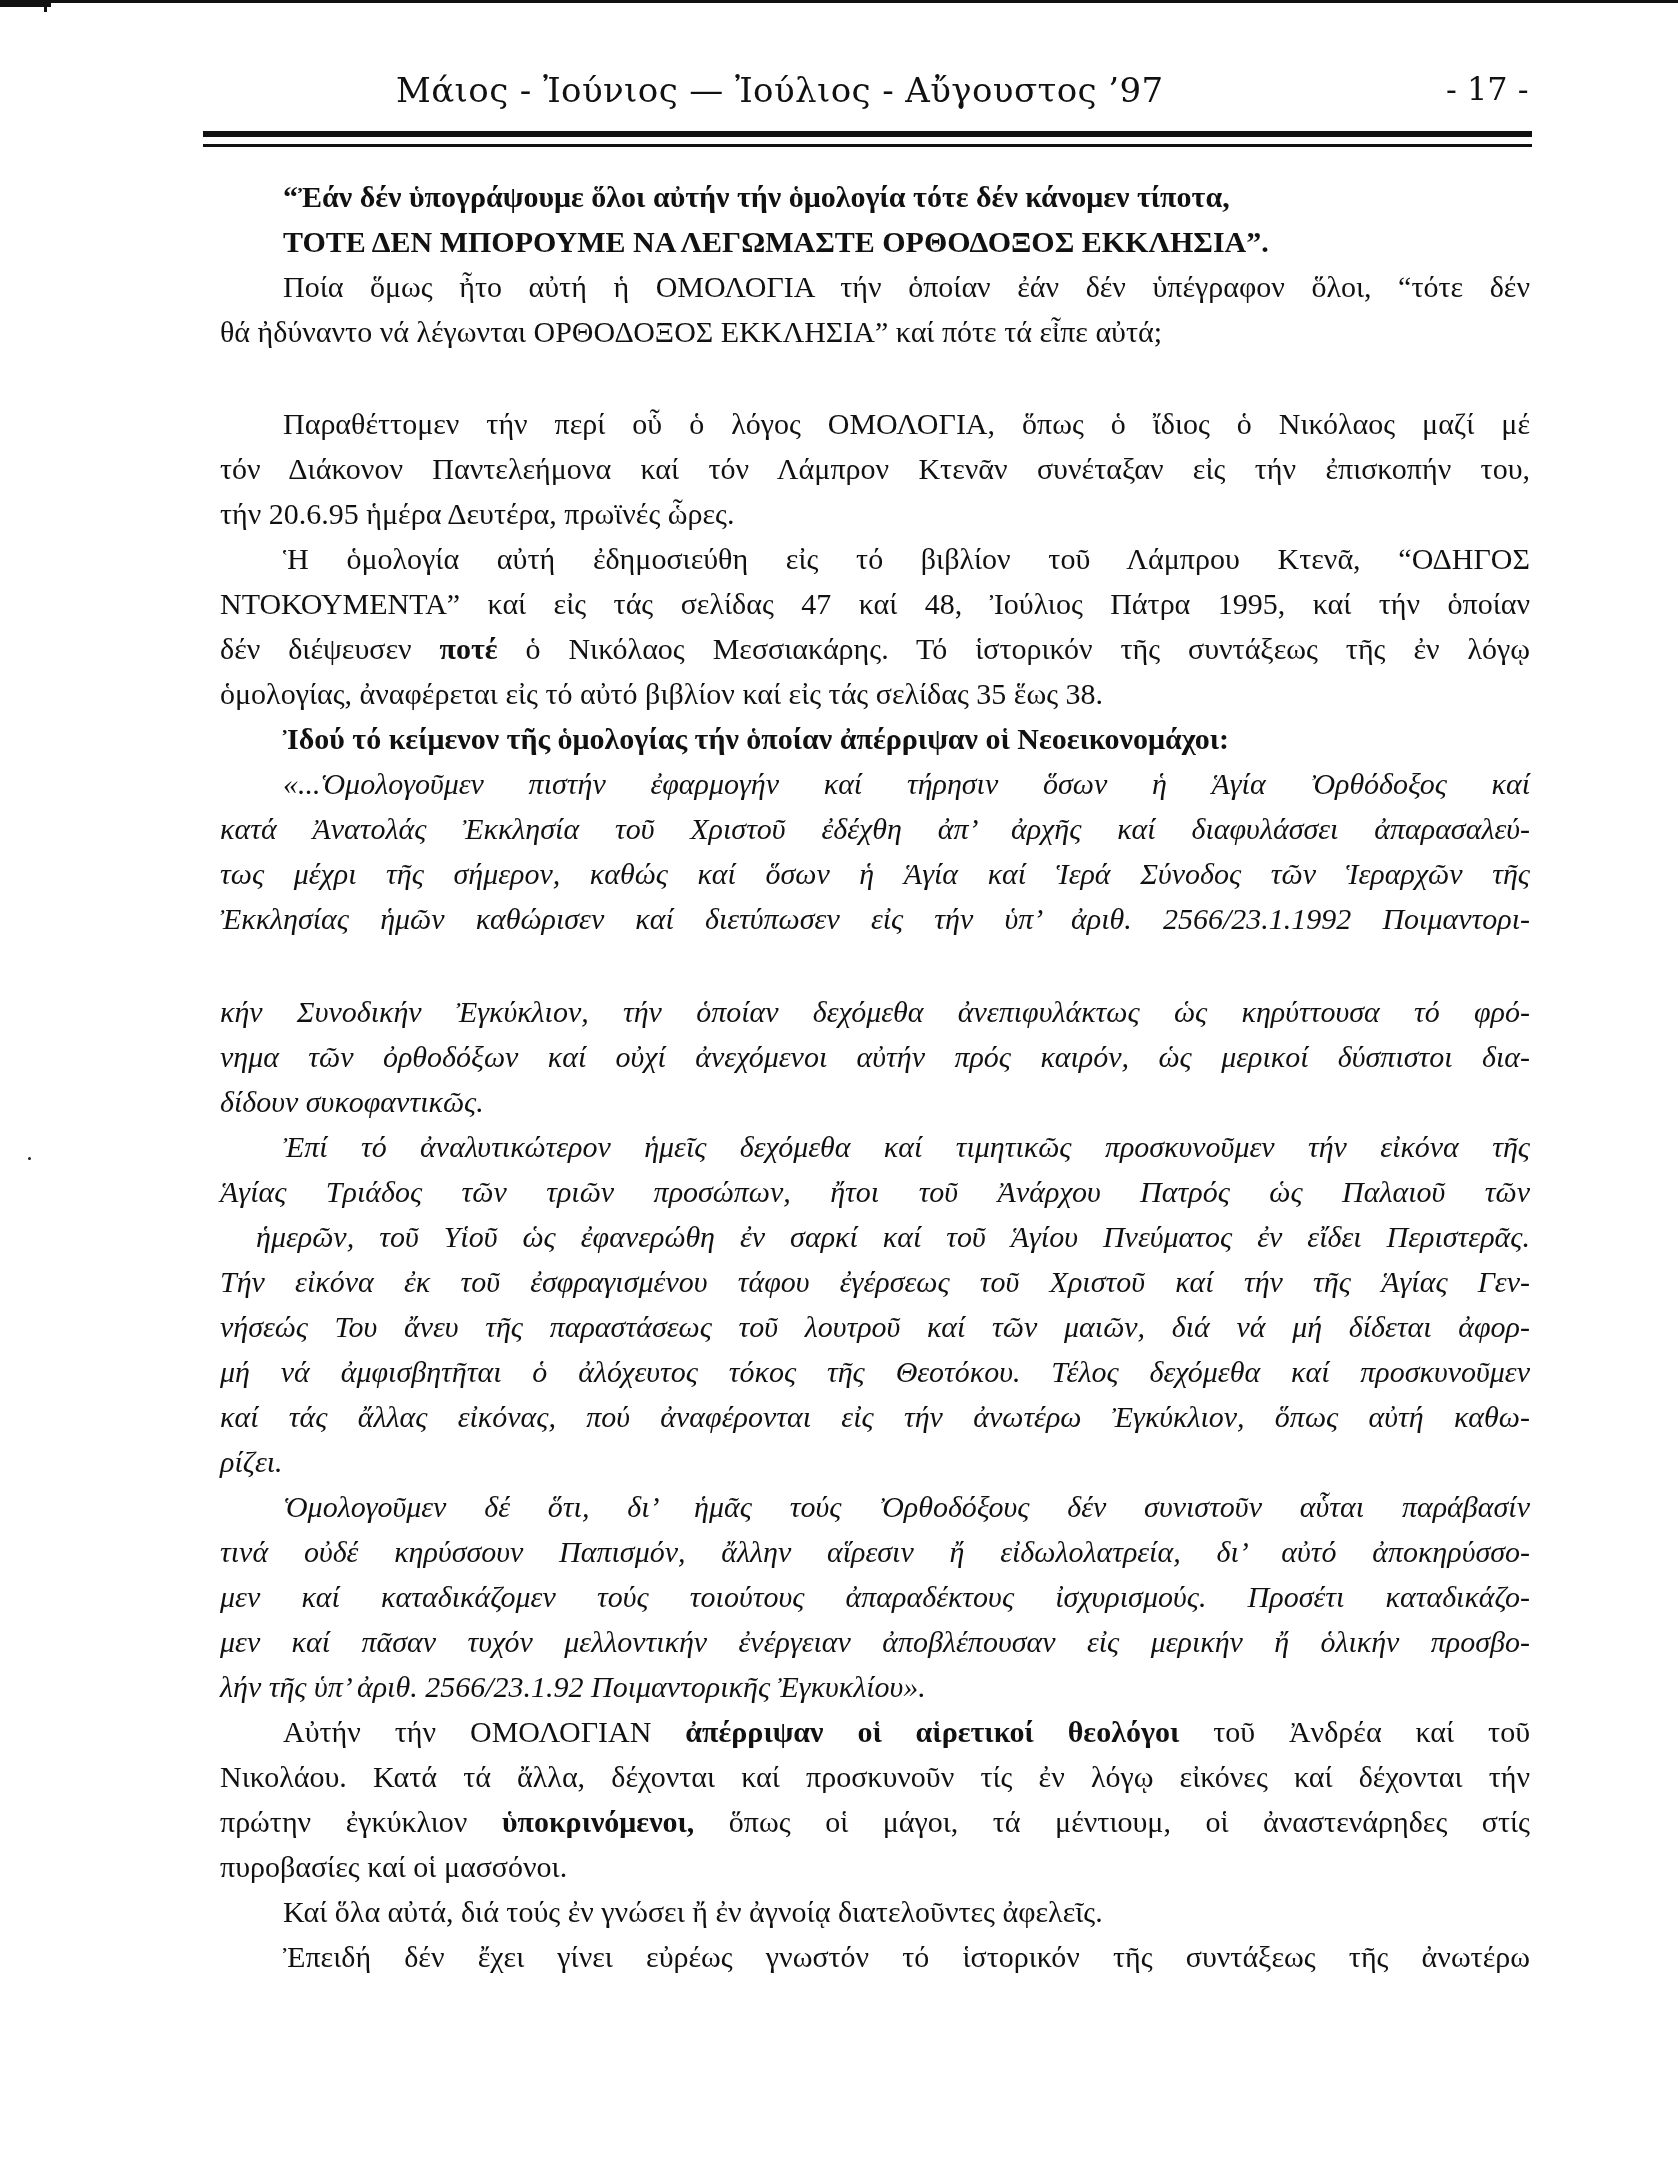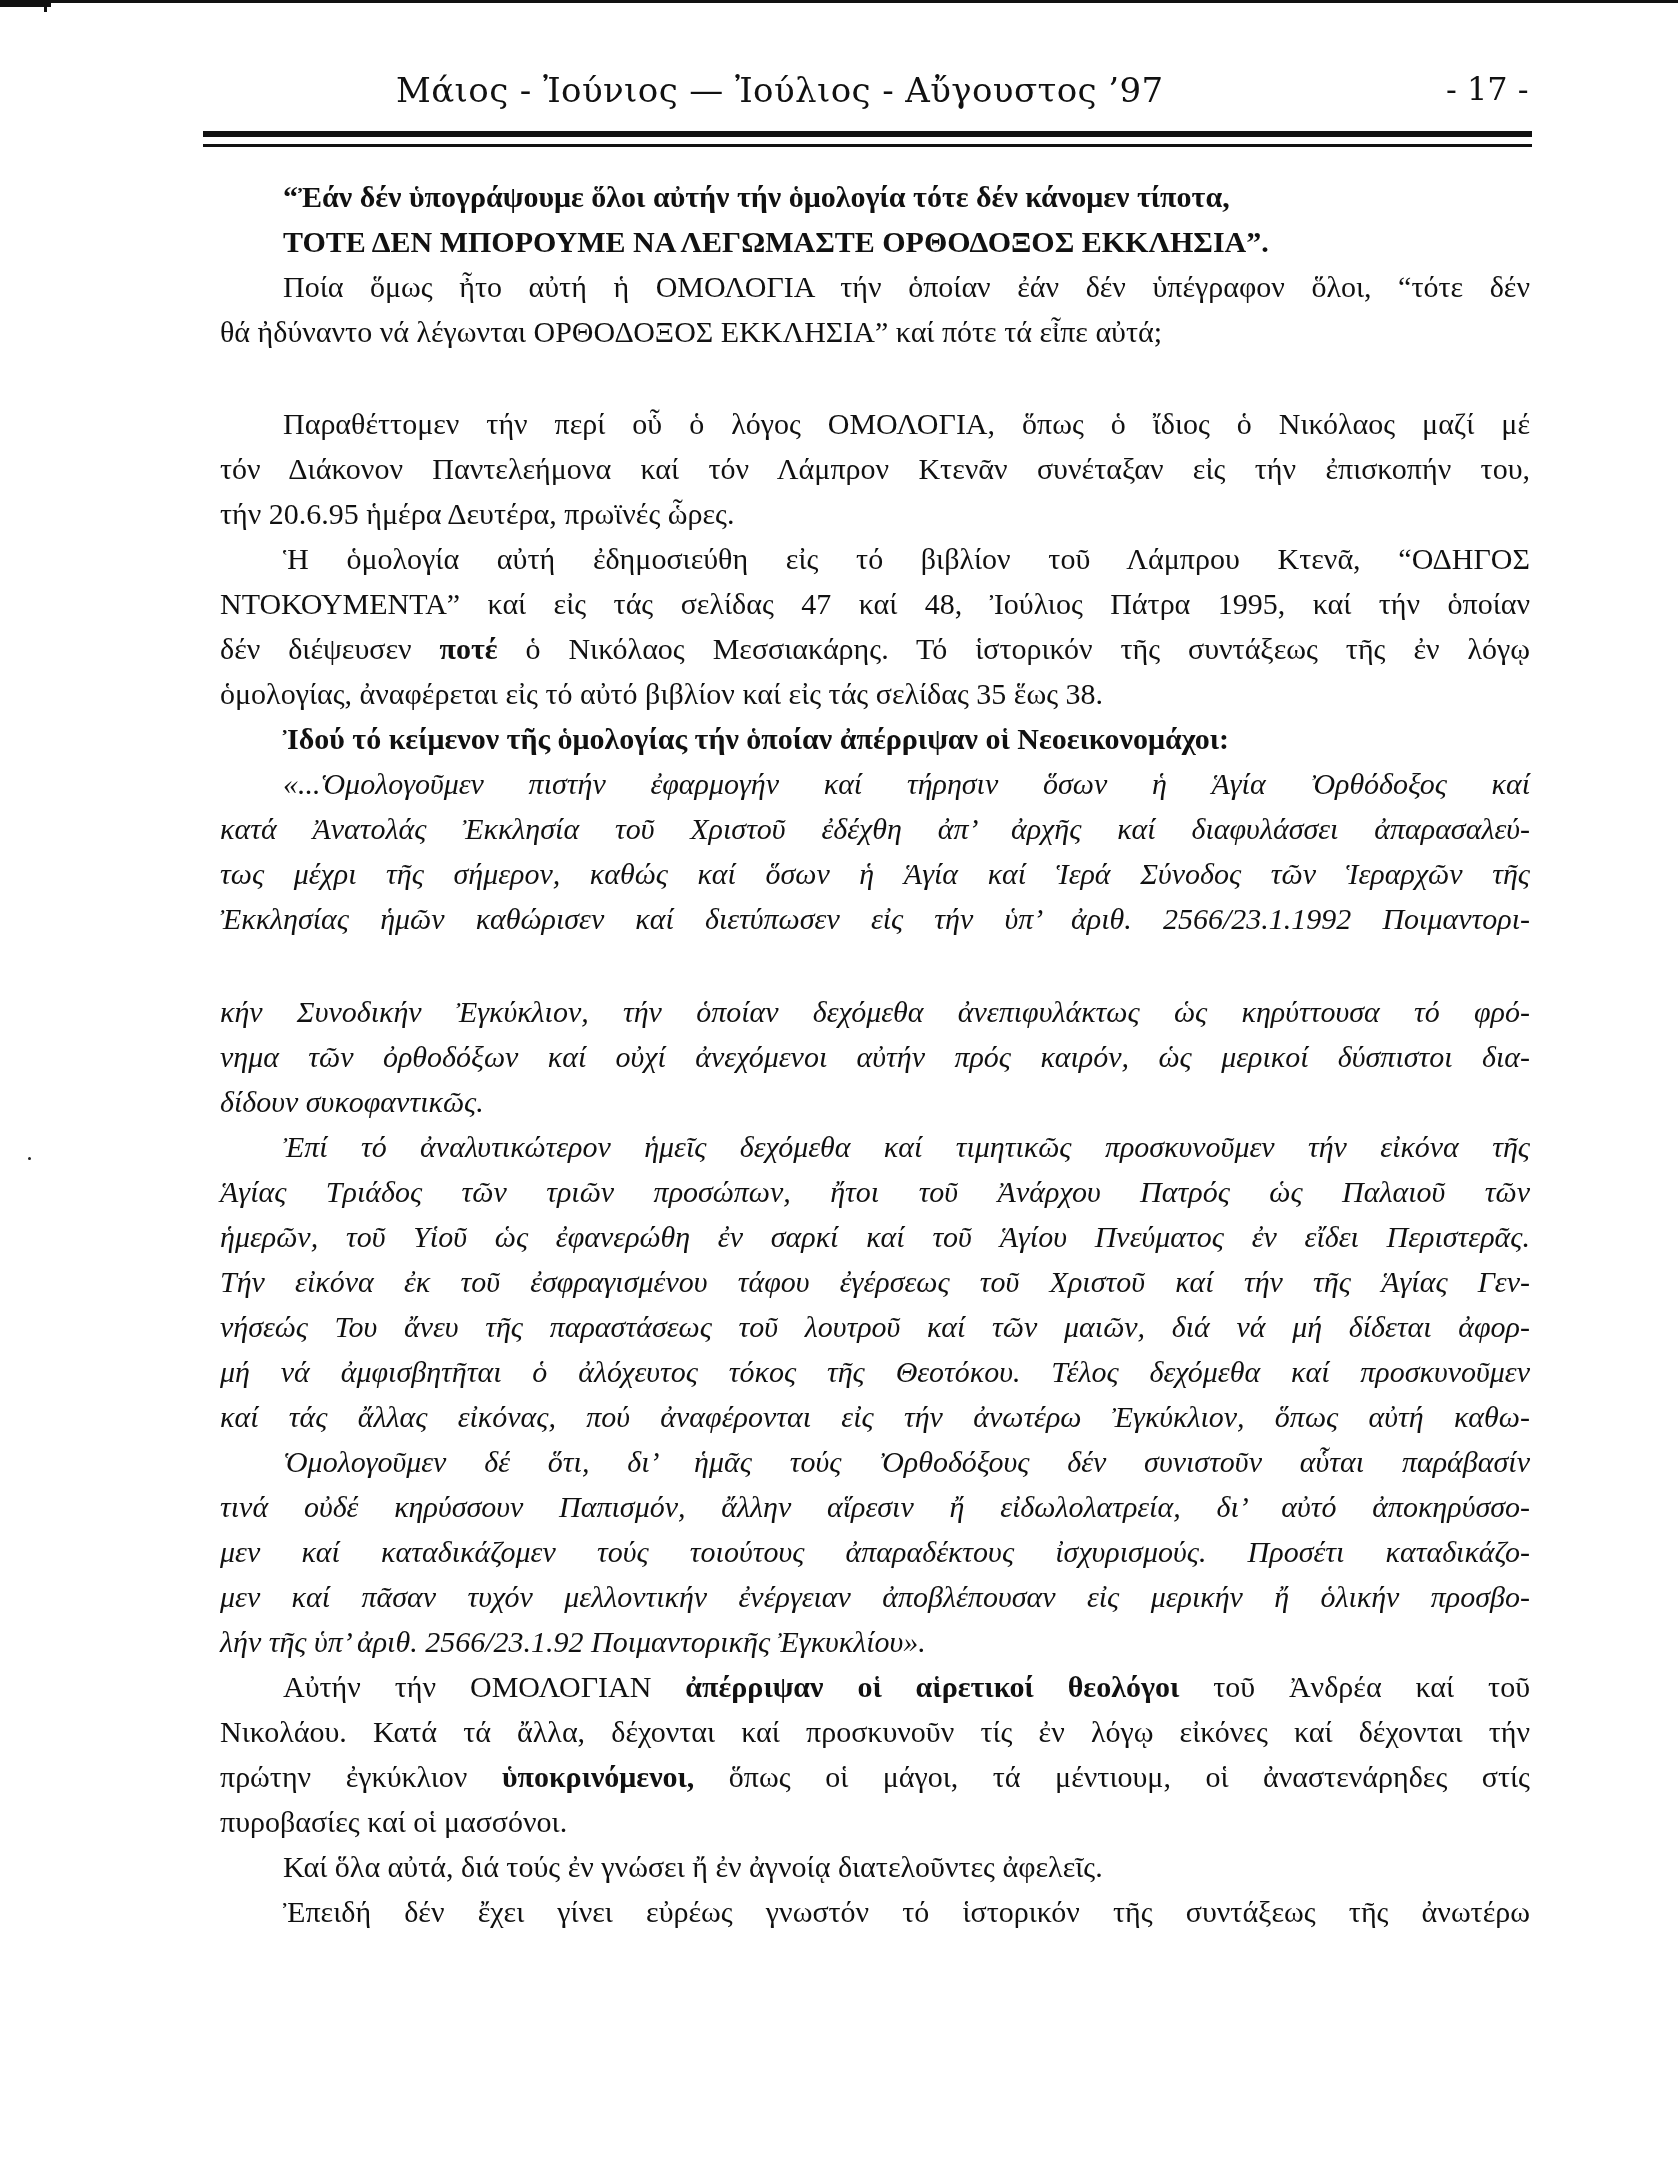--- a/index.html
+++ b/index.html
@@ -55,25 +55,26 @@
     <div class="line indent last" style="display: block;"><span class="b">Ἰδού τό κείμενον τῆς ὁμολογίας τήν ὁποίαν ἀπέρριψαν οἱ Νεοεικονομάχοι:</span></div>
     <div class="line indent" style="display: block;"><span class="i">«...Ὁμολογοῦμεν πιστήν ἐφαρμογήν καί τήρησιν ὅσων ἡ Ἁγία Ὀρθόδοξος καί</span></div>
     <div class="line " style="display: block;"><span class="i">κατά Ἀνατολάς Ἐκκλησία τοῦ Χριστοῦ ἐδέχθη ἀπ’ ἀρχῆς καί διαφυλάσσει ἀπαρασαλεύ-</span></div>
     <div class="line " style="display: block;"><span class="i">τως μέχρι τῆς σήμερον, καθώς καί ὅσων ἡ Ἁγία καί Ἱερά Σύνοδος τῶν Ἱεραρχῶν τῆς</span></div>
     <div class="line " style="display: block;"><span class="i">Ἐκκλησίας ἡμῶν καθώρισεν καί διετύπωσεν εἰς τήν ὑπ’ ἀριθ. 2566/23.1.1992 Ποιμαντορι-</span></div>
     <div class="line " style="display: block; margin-top: 48px;"><span class="i">κήν Συνοδικήν Ἐγκύκλιον, τήν ὁποίαν δεχόμεθα ἀνεπιφυλάκτως ὡς κηρύττουσα τό φρό-</span></div>
     <div class="line " style="display: block;"><span class="i">νημα τῶν ὀρθοδόξων καί οὐχί ἀνεχόμενοι αὐτήν πρός καιρόν, ὡς μερικοί δύσπιστοι δια-</span></div>
     <div class="line last" style="display: block;"><span class="i">δίδουν συκοφαντικῶς.</span></div>
     <div class="line indent" style="display: block;"><span class="i">Ἐπί τό ἀναλυτικώτερον ἡμεῖς δεχόμεθα καί τιμητικῶς προσκυνοῦμεν τήν εἰκόνα τῆς</span></div>
     <div class="line " style="display: block;"><span class="i">Ἁγίας Τριάδος τῶν τριῶν προσώπων, ἤτοι τοῦ Ἀνάρχου Πατρός ὡς Παλαιοῦ τῶν</span></div>
-    <div class="line " style="display: block;"><span class="i">ἡμερῶν, τοῦ Υἱοῦ ὡς ἐφανερώθη ἐν σαρκί καί τοῦ Ἁγίου Πνεύματος ἐν εἴδει Περιστερᾶς.</span></div>
+    <div class="line " style="display: block; margin-left: 36px;"><span class="i">ἡμερῶν, τοῦ Υἱοῦ ὡς ἐφανερώθη ἐν σαρκί καί τοῦ Ἁγίου Πνεύματος ἐν εἴδει Περιστερᾶς.</span></div>
     <div class="line " style="display: block;"><span class="i">Τήν εἰκόνα ἐκ τοῦ ἐσφραγισμένου τάφου ἐγέρσεως τοῦ Χριστοῦ καί τήν τῆς Ἁγίας Γεν-</span></div>
     <div class="line " style="display: block;"><span class="i">νήσεώς Του ἄνευ τῆς παραστάσεως τοῦ λουτροῦ καί τῶν μαιῶν, διά νά μή δίδεται ἀφορ-</span></div>
     <div class="line " style="display: block;"><span class="i">μή νά ἀμφισβητῆται ὁ ἀλόχευτος τόκος τῆς Θεοτόκου. Τέλος δεχόμεθα καί προσκυνοῦμεν</span></div>
     <div class="line " style="display: block;"><span class="i">καί τάς ἄλλας εἰκόνας, πού ἀναφέρονται εἰς τήν ἀνωτέρω Ἐγκύκλιον, ὅπως αὐτή καθω-</span></div>
+    <div class="line last" style="display: block;"><span class="i">ρίζει.</span></div>
     <div class="line indent" style="display: block;"><span class="i">Ὁμολογοῦμεν δέ ὅτι, δι’ ἡμᾶς τούς Ὀρθοδόξους δέν συνιστοῦν αὗται παράβασίν</span></div>
     <div class="line " style="display: block;"><span class="i">τινά οὐδέ κηρύσσουν Παπισμόν, ἄλλην αἵρεσιν ἤ εἰδωλολατρεία, δι’ αὐτό ἀποκηρύσσο-</span></div>
     <div class="line " style="display: block;"><span class="i">μεν καί καταδικάζομεν τούς τοιούτους ἀπαραδέκτους ἰσχυρισμούς. Προσέτι καταδικάζο-</span></div>
     <div class="line " style="display: block;"><span class="i">μεν καί πᾶσαν τυχόν μελλοντικήν ἐνέργειαν ἀποβλέπουσαν εἰς μερικήν ἤ ὁλικήν προσβο-</span></div>
     <div class="line last" style="display: block;"><span class="i">λήν τῆς ὑπ’ ἀριθ. 2566/23.1.92 Ποιμαντορικῆς Ἐγκυκλίου».</span></div>
     <div class="line indent" style="display: block;"><span>Αὐτήν τήν ΟΜΟΛΟΓΙΑΝ </span><span class="b">ἀπέρριψαν οἱ αἱρετικοί θεολόγοι</span><span> τοῦ Ἀνδρέα καί τοῦ</span></div>
     <div class="line " style="display: block;"><span>Νικολάου. Κατά τά ἄλλα, δέχονται καί προσκυνοῦν τίς ἐν λόγῳ εἰκόνες καί δέχονται τήν</span></div>
     <div class="line " style="display: block;"><span>πρώτην ἐγκύκλιον </span><span class="b">ὑποκρινόμενοι,</span><span> ὅπως οἱ μάγοι, τά μέντιουμ, οἱ ἀναστενάρηδες στίς</span></div>
     <div class="line last" style="display: block;"><span>πυροβασίες καί οἱ μασσόνοι.</span></div>
     <div class="line indent last" style="display: block;"><span>Καί ὅλα αὐτά, διά τούς ἐν γνώσει ἤ ἐν ἀγνοίᾳ διατελοῦντες ἀφελεῖς.</span></div>

